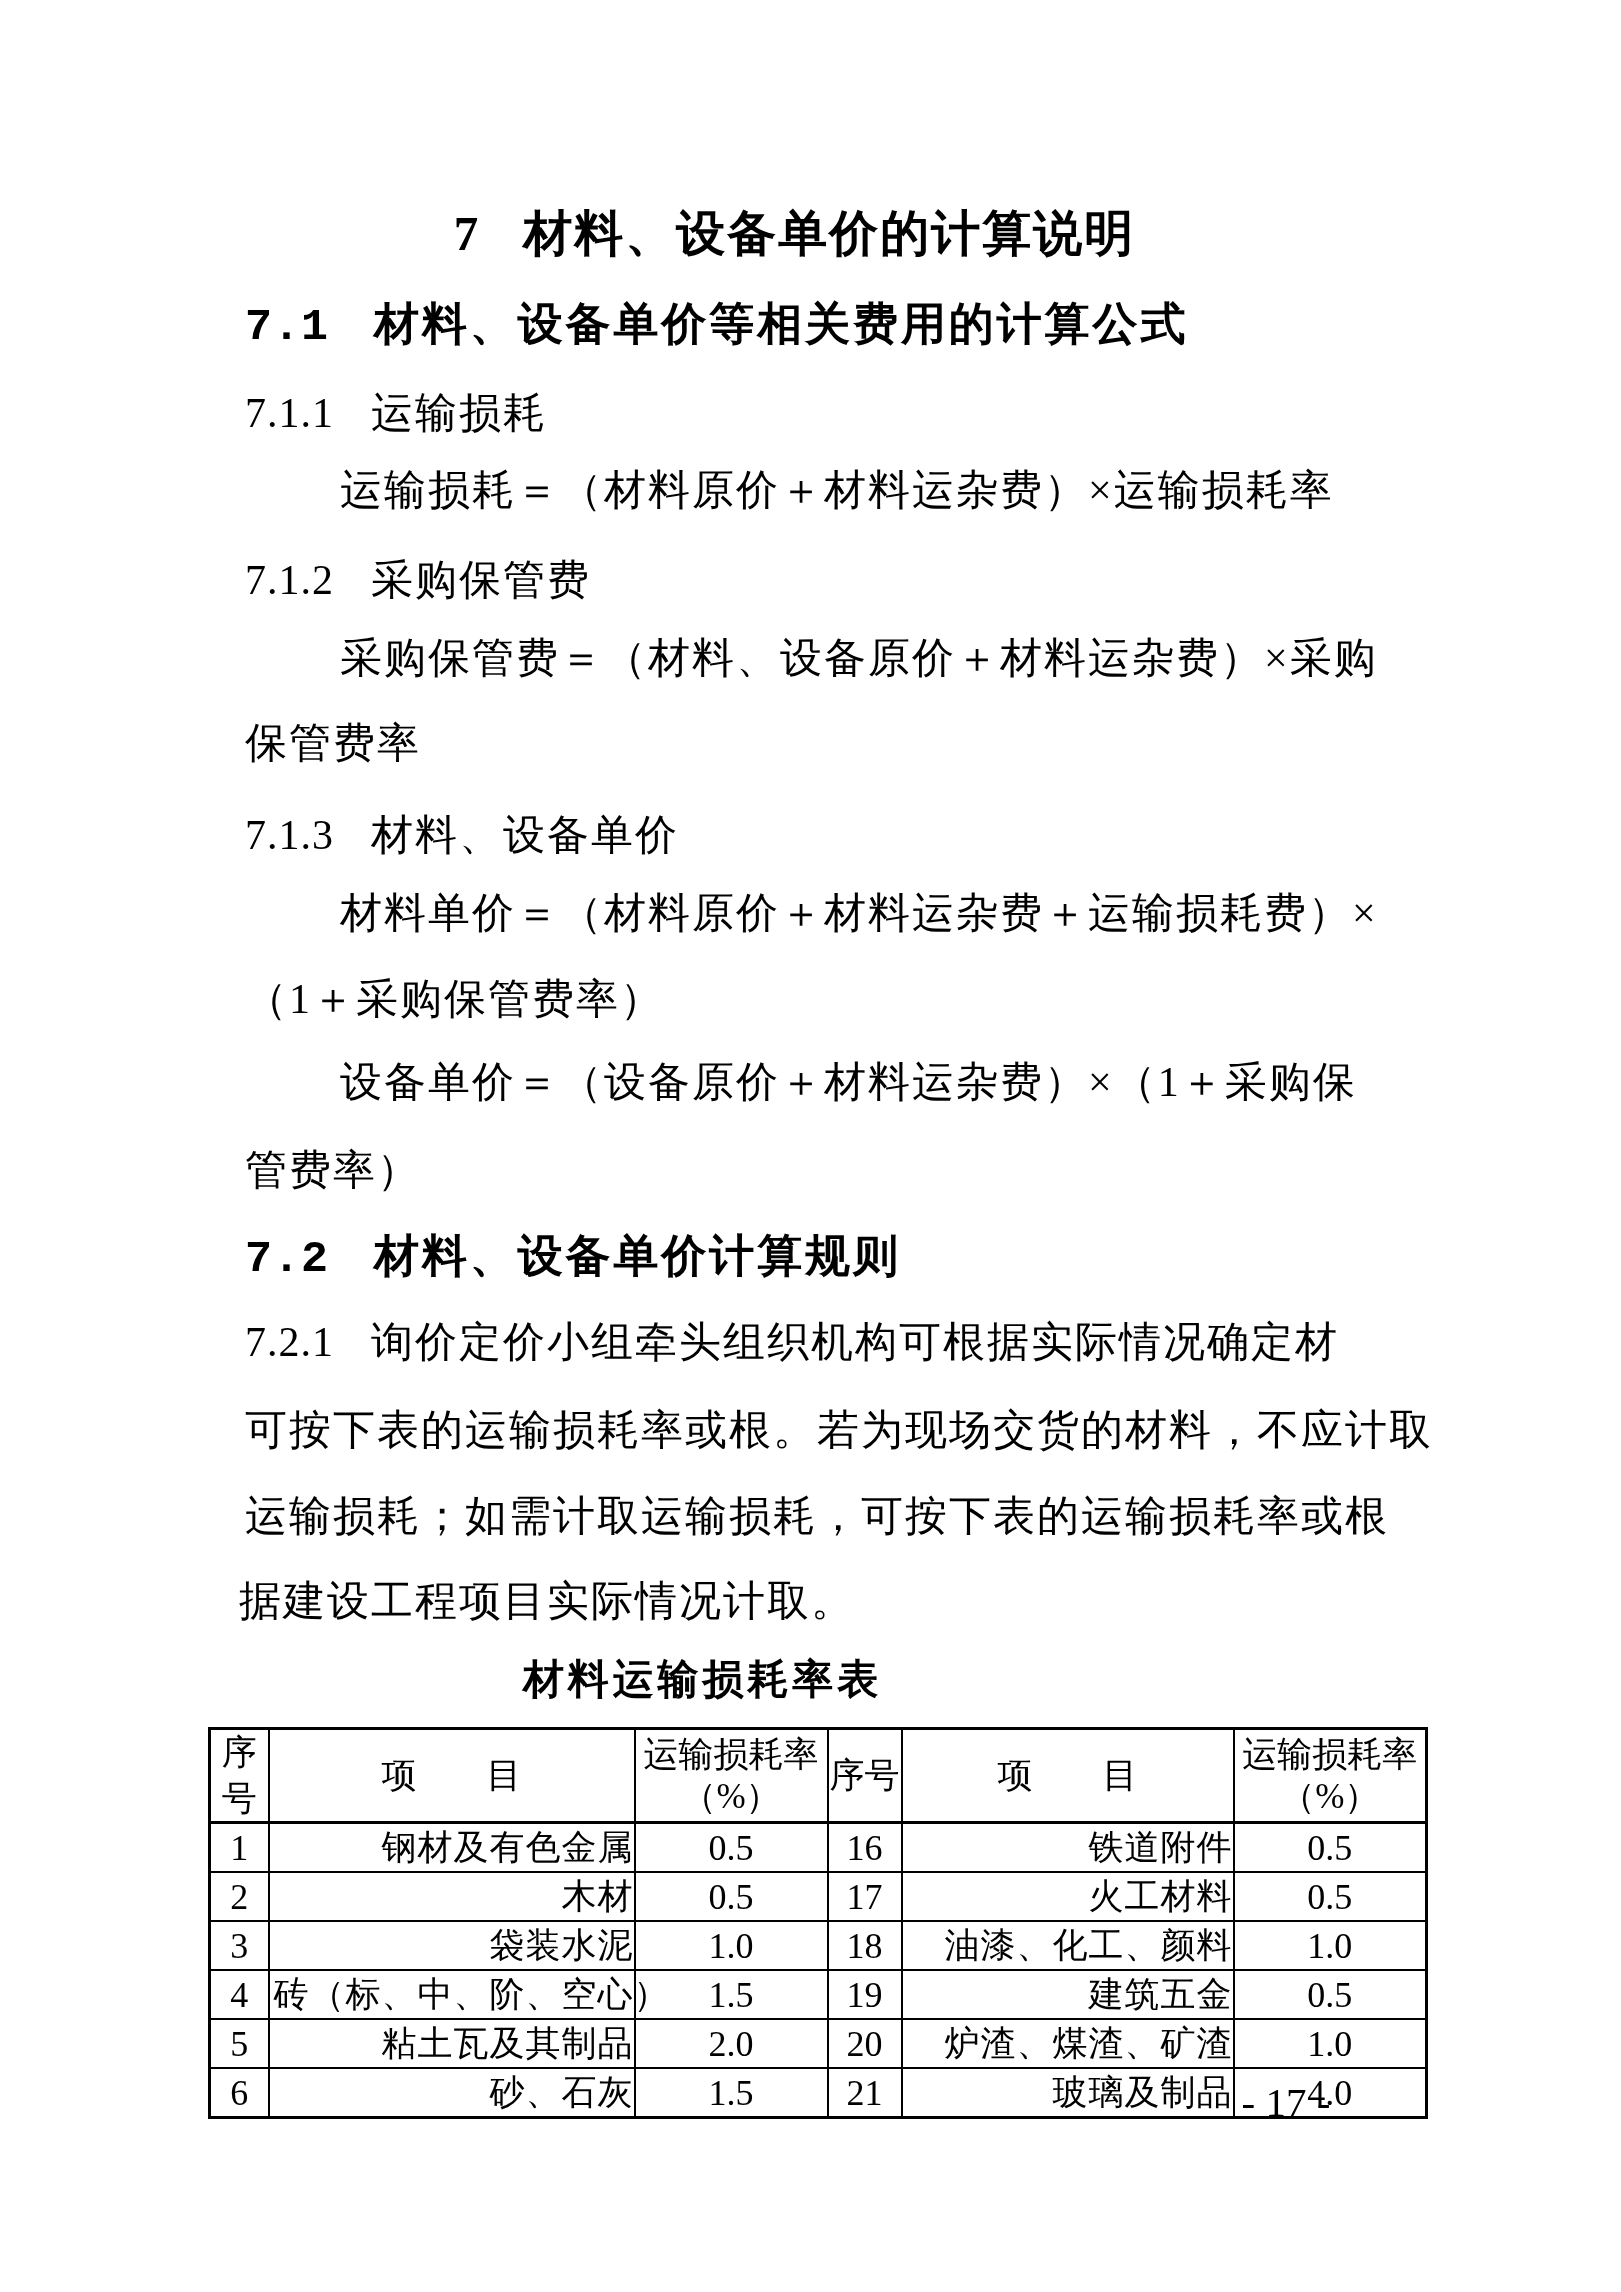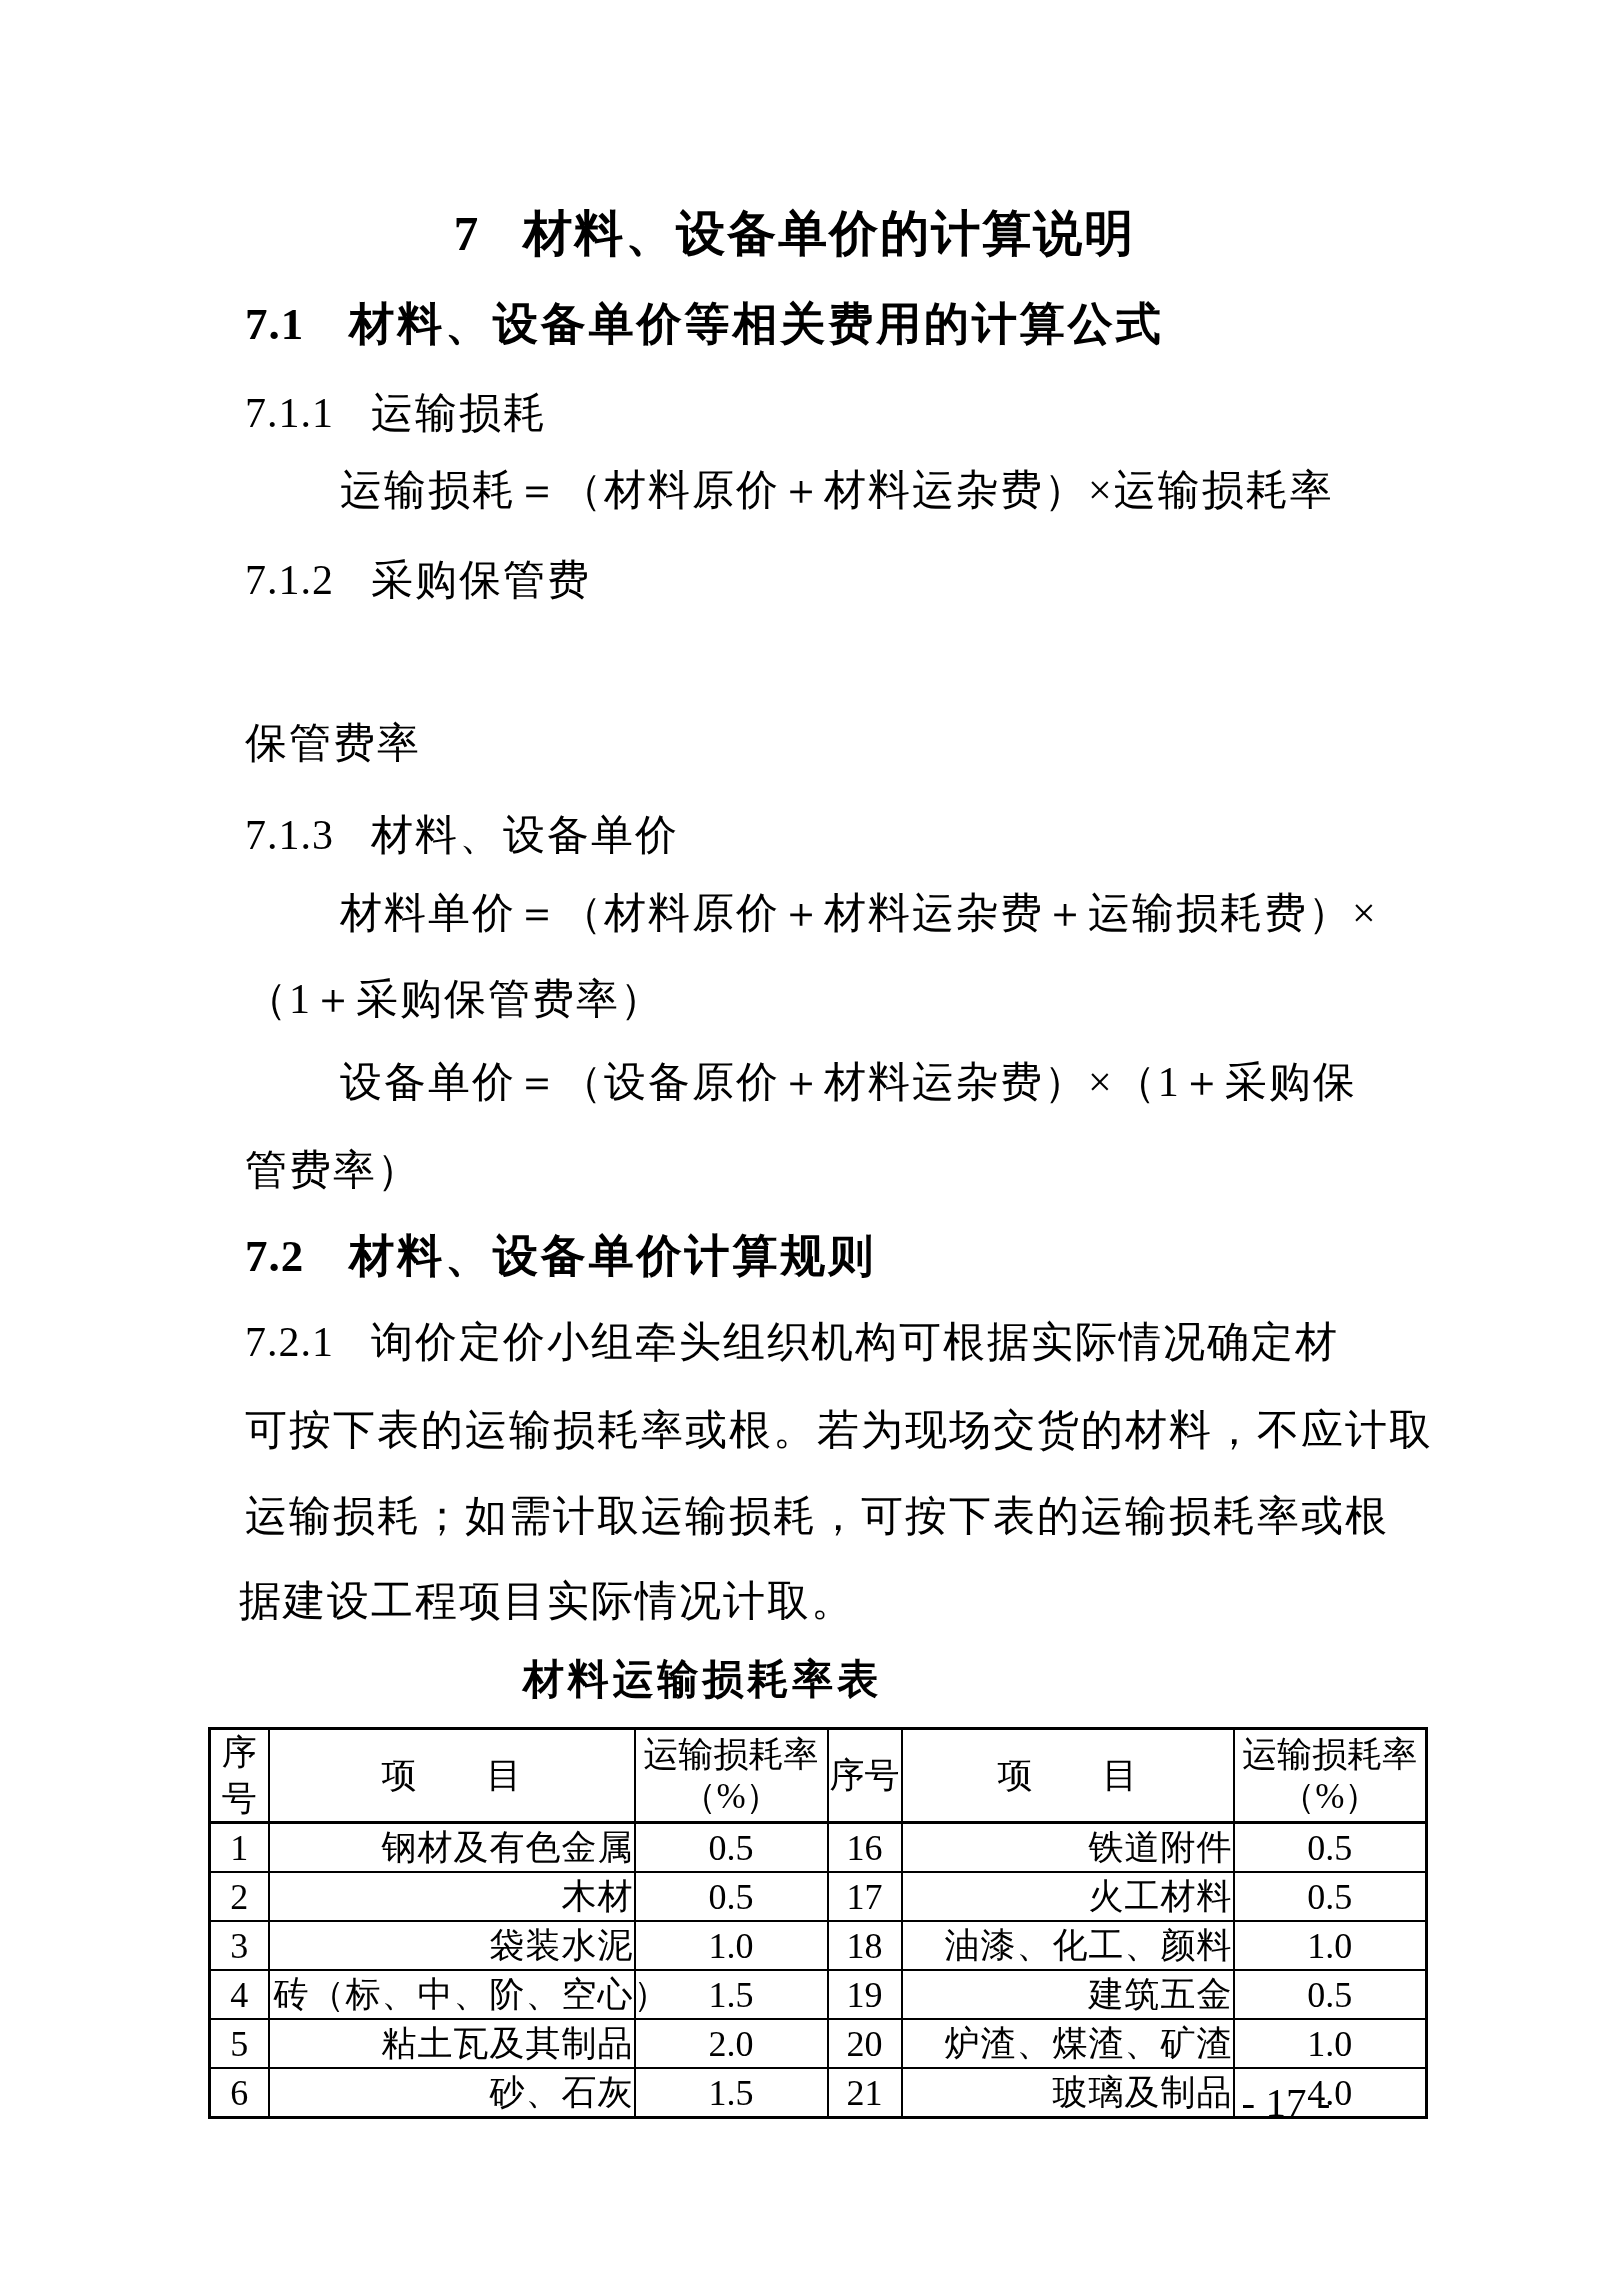--- a/index.html
+++ b/index.html
@@ -13,21 +13,21 @@
     top:209px; left:0; width:1589px; text-align:center;
     font-family:"Liberation Sans", sans-serif; font-weight:700;
     font-size:49px; letter-spacing:2px;
   }
   .doc-title .num{font-family:"Liberation Serif", serif; margin-right:43px;}
   
   .heading{
     font-family:"Liberation Sans", sans-serif; font-weight:700;
     font-size:45px; letter-spacing:2.9px;
   }
-  .heading .num{font-family:Liberation Serif, serif; margin-right:45px; letter-spacing:1px;}
+  .heading .num{font-family:Liberation Mono, monospace; margin-right:45px; letter-spacing:1px;}
   
   .body-line{font-size:42px; letter-spacing:2px;}
   .body-line .num{margin-right:37px; letter-spacing:1px;}
   .h71 {top:301px; left:245px;}
   .h711{top:392px; left:245px;}
   .f711{top:469px; left:340px;}
   .h712{top:559px; left:245px;}
   .f712a{top:637px; left:340px;}
   .f712b{top:722px; left:245px;}
   .h713{top:814px; left:245px;}
@@ -76,20 +76,21 @@
   <div class="line doc-title"><span class="num">7</span><span>材料、设备单价的计算说明</span></div>
 
   <div class="line heading h71"><span class="num">7.1</span><span>材料、设备单价等相关费用的计算公式</span></div>
 
   <div class="line body-line h711"><span class="num">7.1.1</span><span>运输损耗</span></div>
 
   <div class="line body-line f711">运输损耗＝（材料原价＋材料运杂费）×运输损耗率</div>
 
   <div class="line body-line h712"><span class="num">7.1.2</span><span>采购保管费</span></div>
 
+  <div class="line body-line f712a">采购保管费＝（材料、设备原价＋材料运杂费）×采购</div>
   <div class="line body-line f712b">保管费率</div>
 
   <div class="line body-line h713"><span class="num">7.1.3</span><span>材料、设备单价</span></div>
 
   <div class="line body-line f713a">材料单价＝（材料原价＋材料运杂费＋运输损耗费）×</div>
   <div class="line body-line f713b">（1＋采购保管费率）</div>
   <div class="line body-line f713c">设备单价＝（设备原价＋材料运杂费）×（1＋采购保</div>
   <div class="line body-line f713d">管费率）</div>
 
   <div class="line heading h72"><span class="num">7.2</span><span>材料、设备单价计算规则</span></div>

